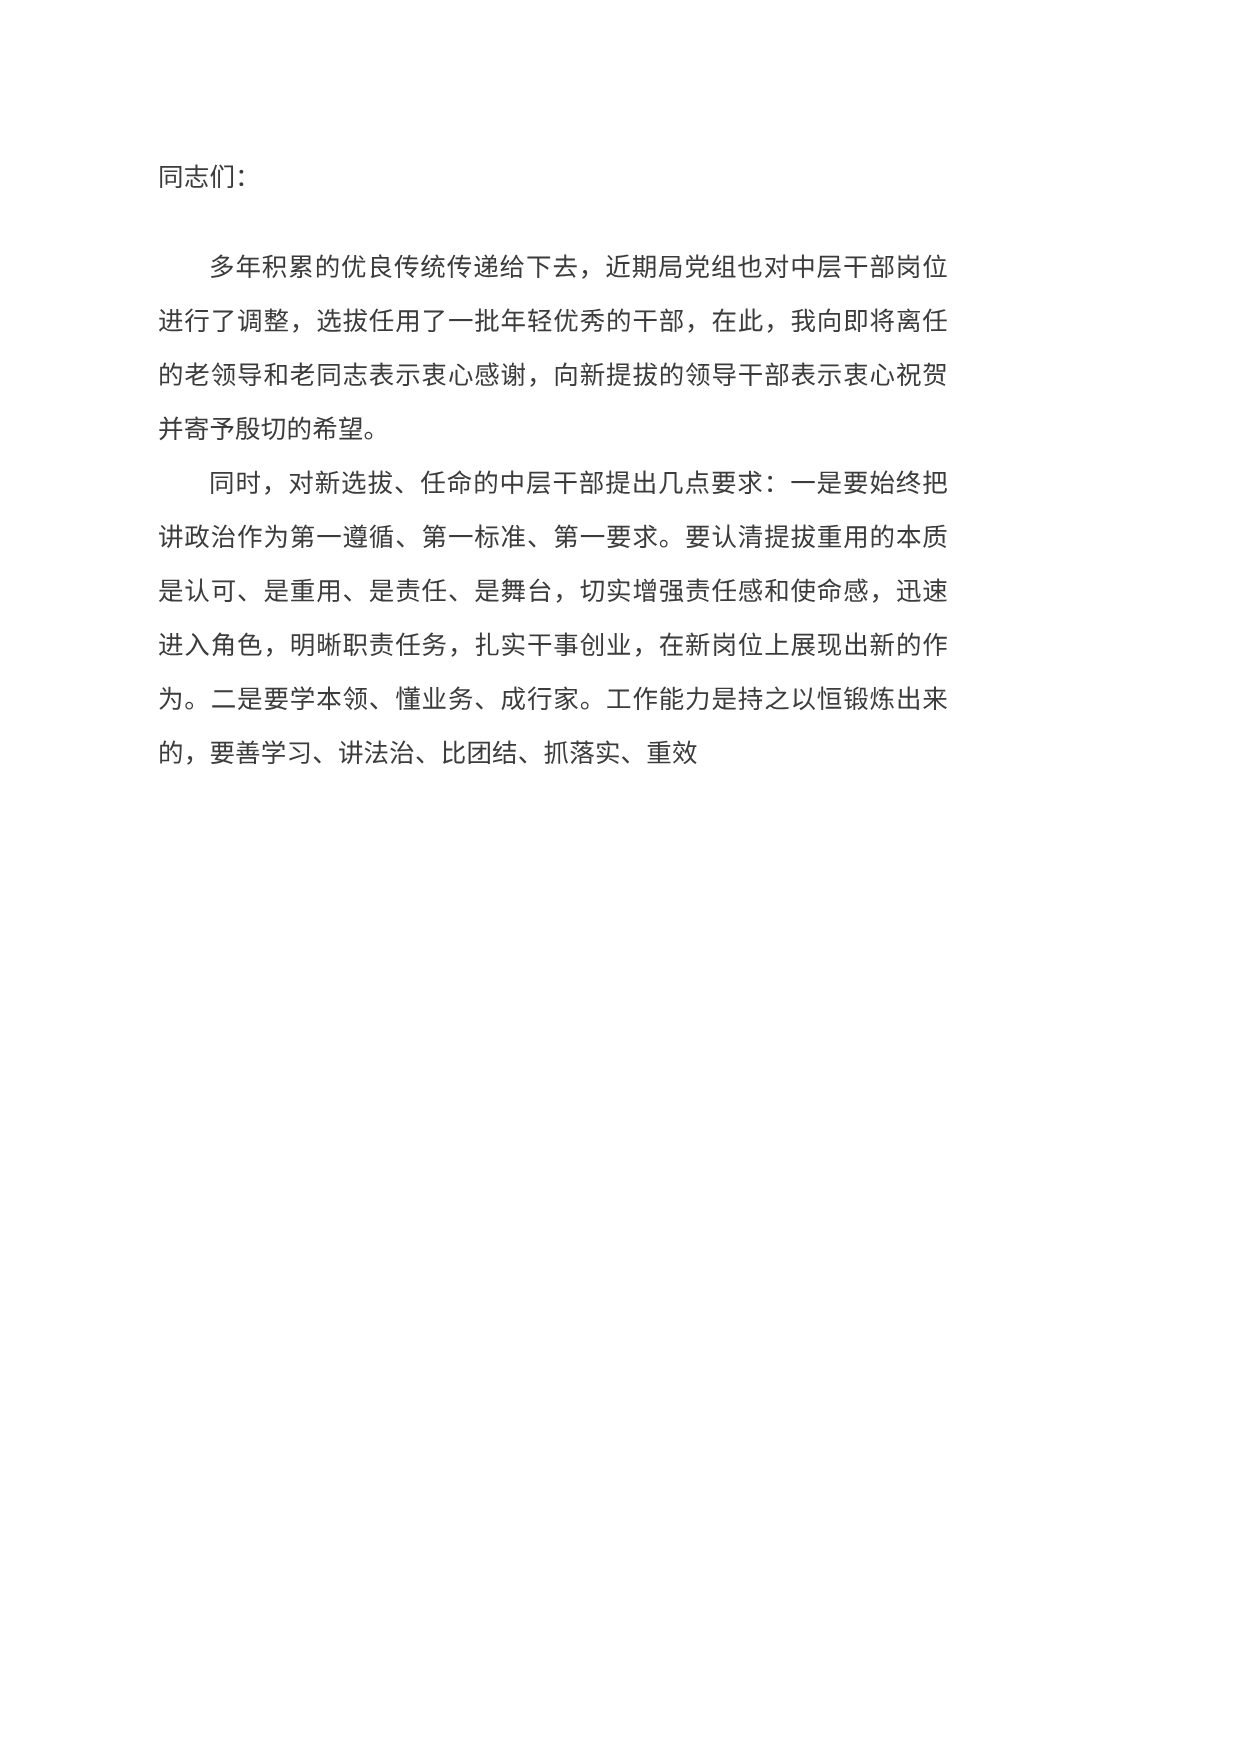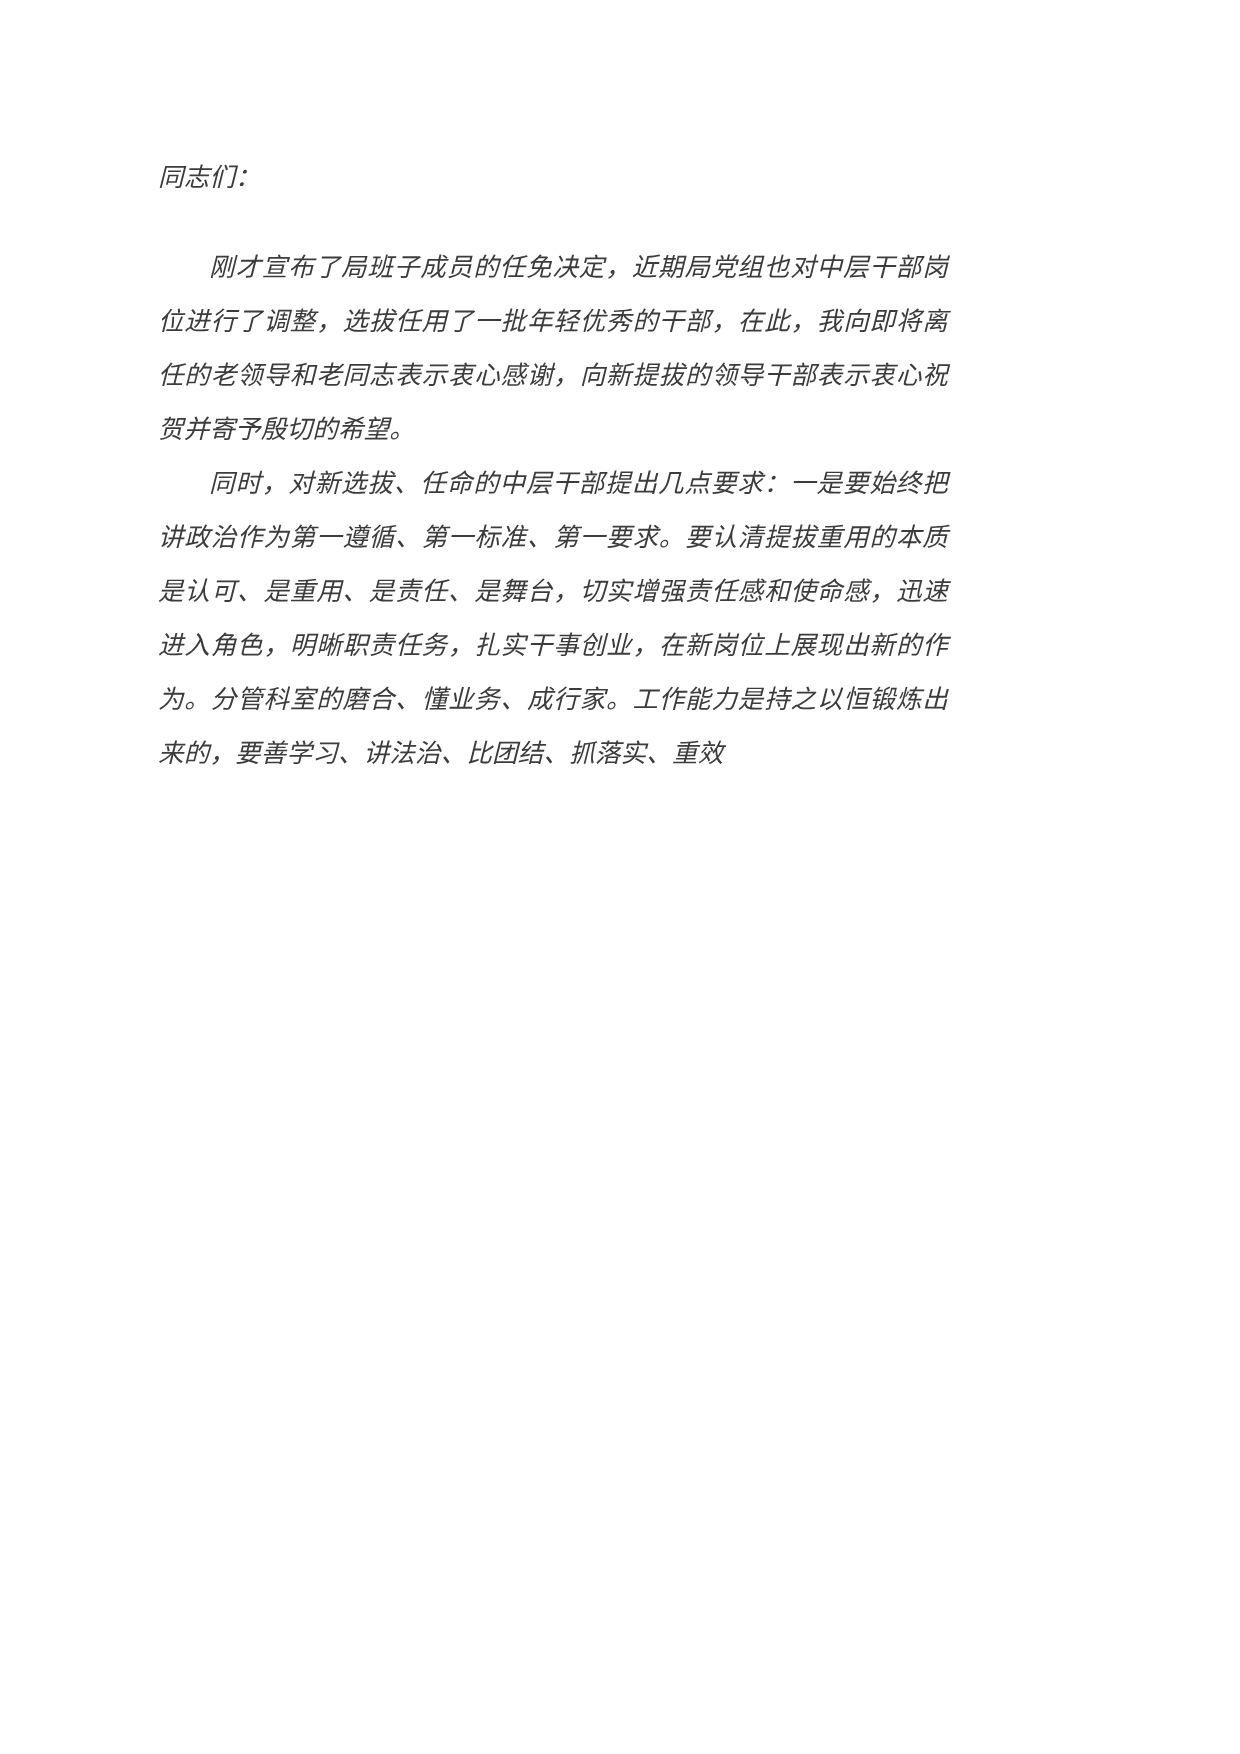--- a/index.html
+++ b/index.html
@@ -8,21 +8,20 @@
     background: #ffffff;
   }
   .page {
     position: relative;
     width: 1240px;
     height: 1754px;
     background: #ffffff;
     box-sizing: border-box;
     overflow: hidden;
     font-family: "Liberation Sans", "DejaVu Sans", sans-serif;
-    font-style: italic;
   }
   .doc-body {
     position: absolute;
     left: 158px;
     top: 150px;
     width: 790px;
   }
   .para {
     margin: 0;
     color: #3c3c3c;
@@ -41,20 +40,20 @@
   }
 </style>
 </head>
 <body>
 
 <div class="page">
   <div class="doc-body">
 
     <p class="para salutation">同志们：</p>
 
-    <p class="para indent">刚才宣布了局班子成员的任免决定，近期局党组也对中层干部岗位进行了调整，选拔任用了一批年轻优秀的干部，在此，我向即将离任的老领导和老同志表示衷心感谢，向新提拔的领导干部表示衷心祝贺并寄予殷切的希望。</p>
+    <p class="para indent">多年积累的优良传统传递给下去，近期局党组也对中层干部岗位进行了调整，选拔任用了一批年轻优秀的干部，在此，我向即将离任的老领导和老同志表示衷心感谢，向新提拔的领导干部表示衷心祝贺并寄予殷切的希望。</p>
 
 
 
-    <p class="para indent">同时，对新选拔、任命的中层干部提出几点要求：一是要始终把讲政治作为第一遵循、第一标准、第一要求。要认清提拔重用的本质是认可、是重用、是责任、是舞台，切实增强责任感和使命感，迅速进入角色，明晰职责任务，扎实干事创业，在新岗位上展现出新的作为。分管科室的磨合、懂业务、成行家。工作能力是持之以恒锻炼出来的，要善学习、讲法治、比团结、抓落实、重效</p>
+    <p class="para indent">同时，对新选拔、任命的中层干部提出几点要求：一是要始终把讲政治作为第一遵循、第一标准、第一要求。要认清提拔重用的本质是认可、是重用、是责任、是舞台，切实增强责任感和使命感，迅速进入角色，明晰职责任务，扎实干事创业，在新岗位上展现出新的作为。二是要学本领、懂业务、成行家。工作能力是持之以恒锻炼出来的，要善学习、讲法治、比团结、抓落实、重效</p>
 
   </div>
 </div>
 
 </body></html>

